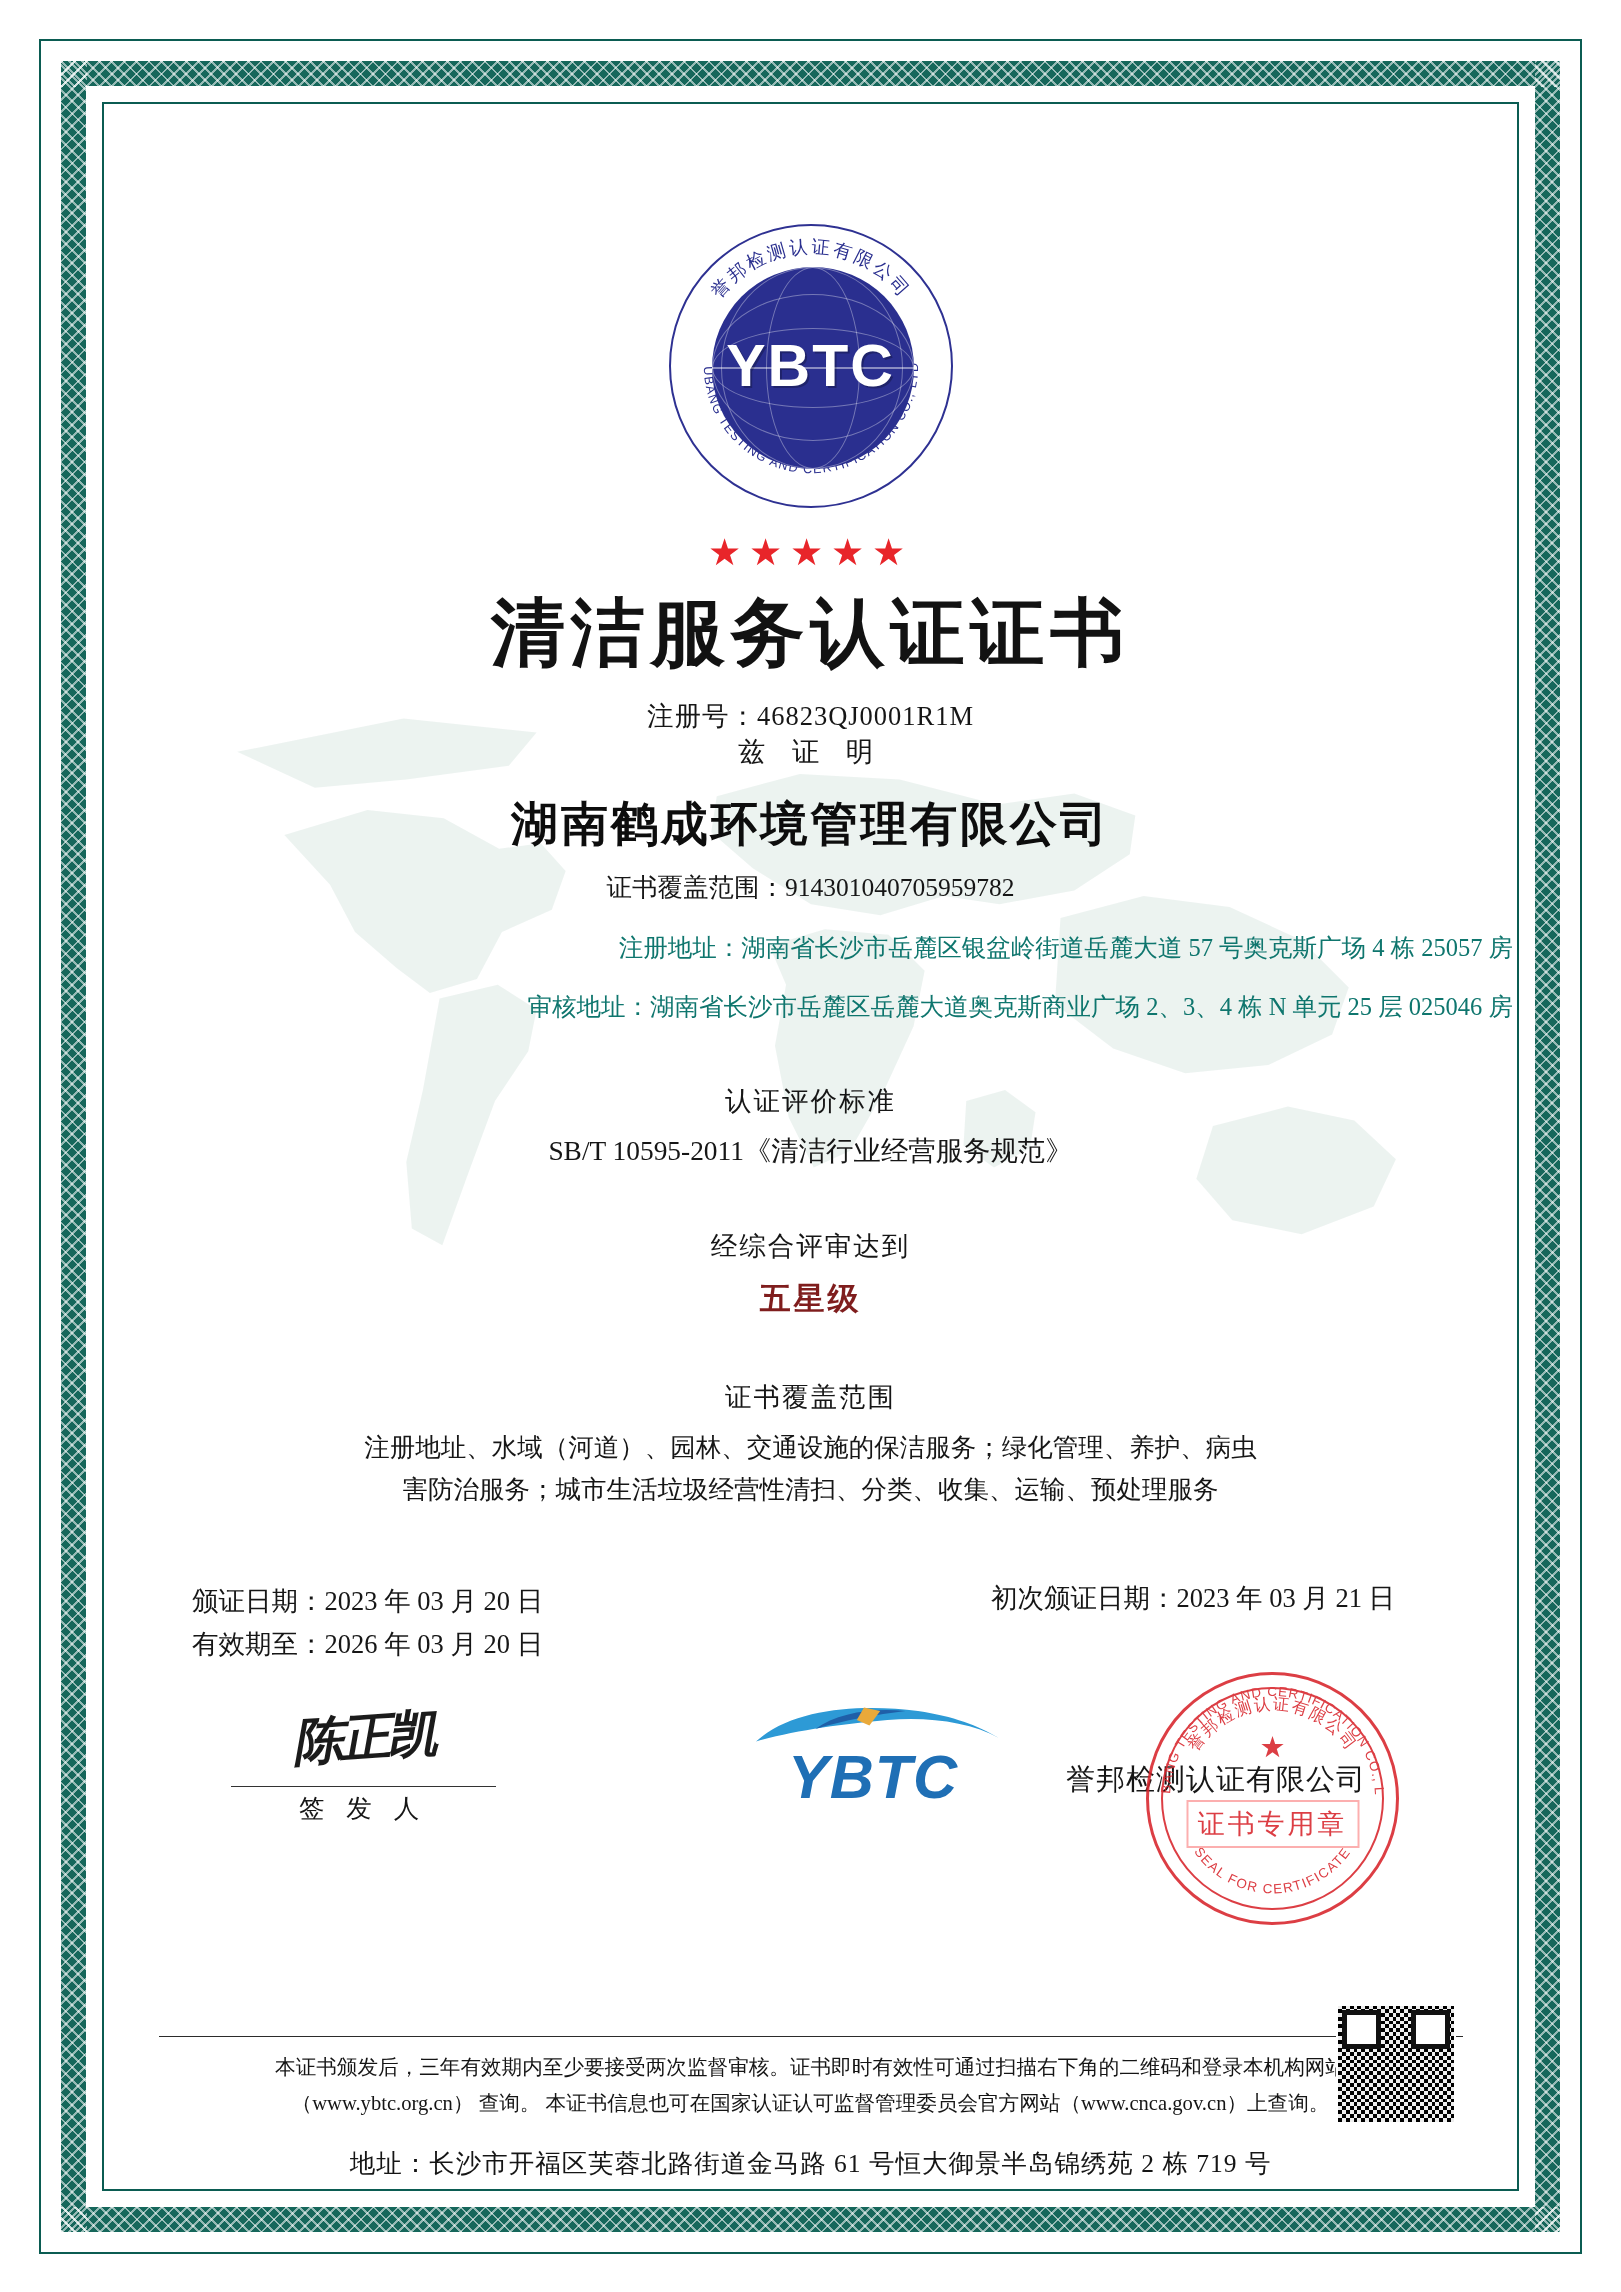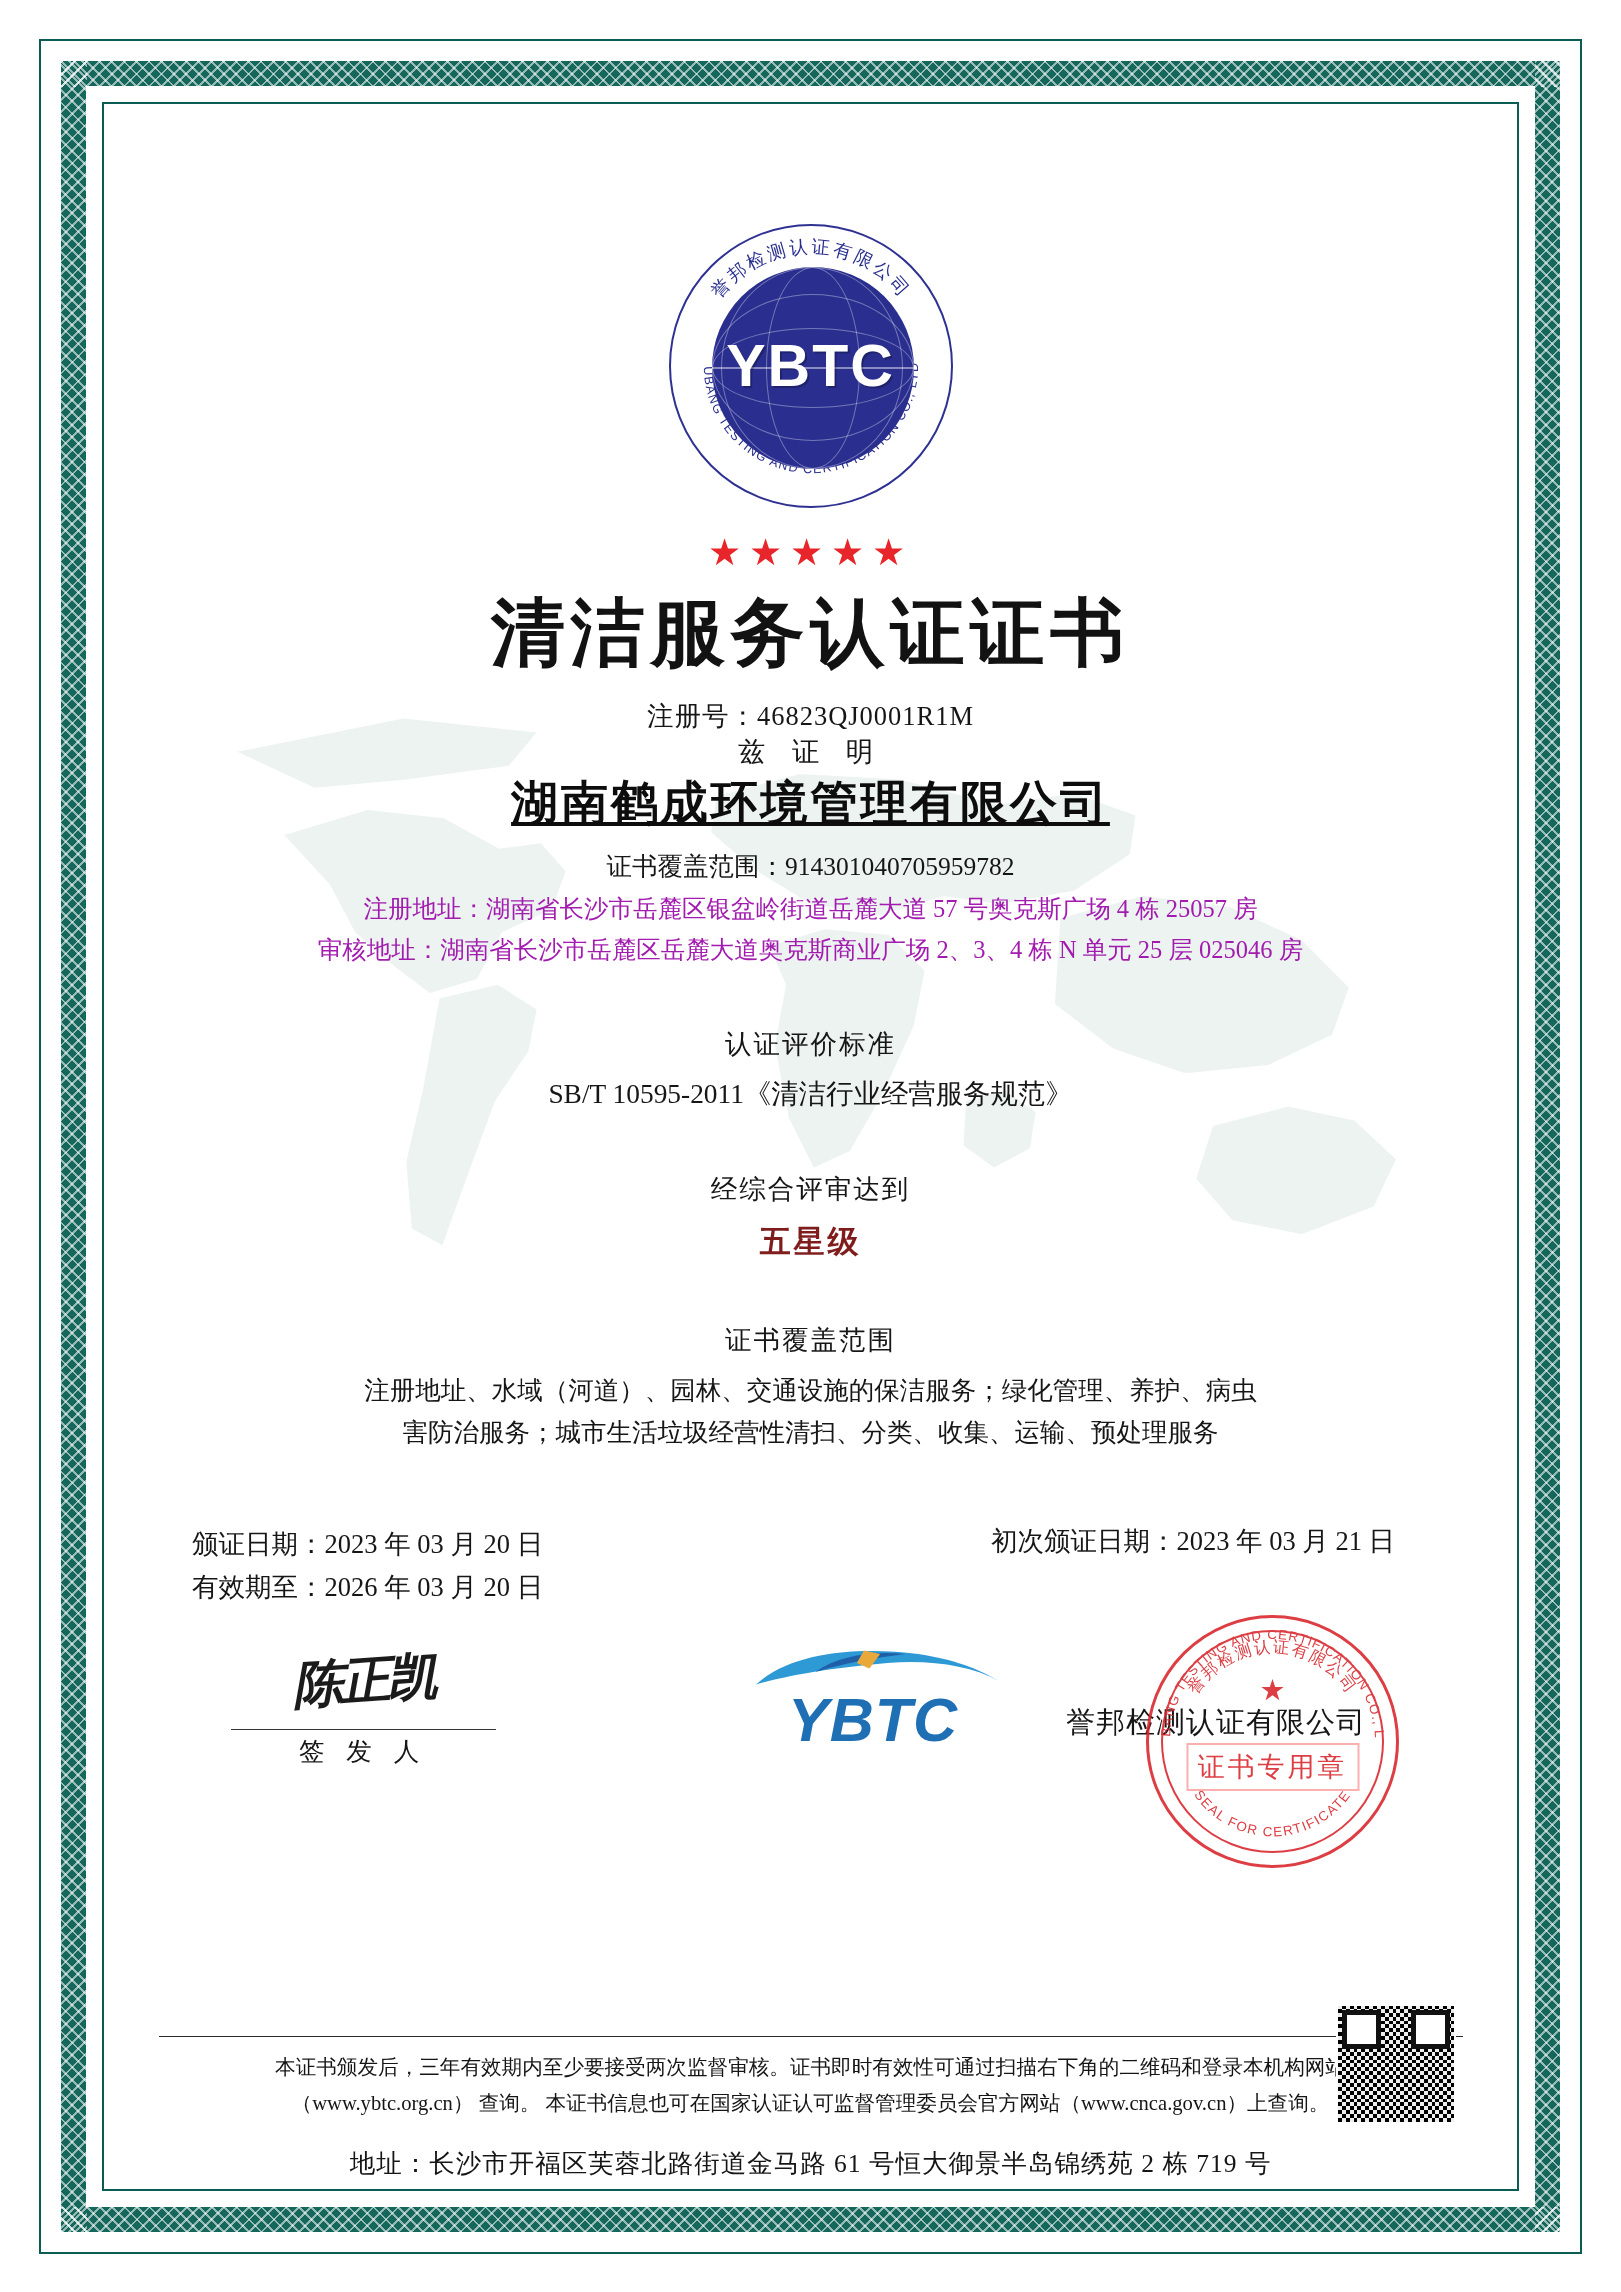--- a/index.html
+++ b/index.html
@@ -181,40 +181,40 @@
     letter-spacing: 1px;
   }
 
   .hereby {
     font-size: 27.4px;
     letter-spacing: 9.8px;
     color: #161616;
   }
 
   .company {
-    margin-top: 2px;
+    margin-top: 23px;
     font-size: 47px;
     font-weight: bold;
     letter-spacing: 2.9px;
     color: #0d0d0d;
     font-family: "DejaVu Serif", serif;
-    text-decoration: underline;
   }
 
   .credit-code {
     margin-top: 13.7px;
     font-size: 25.5px;
     color: #161616;
   }
 
   .addr-line {
-    margin-top: 8px;
+    margin-top: 26px;
     font-size: 24.5px;
-    color: #a21caf;
+    color: #0f766e;
     line-height: 1.38;
+    text-align: right;
   }
 
   .section-label {
     margin-top: 59px;
     font-size: 26.5px;
     letter-spacing: 2px;
     color: #161616;
   }
   .section-value {
     margin-top: 13.7px;

